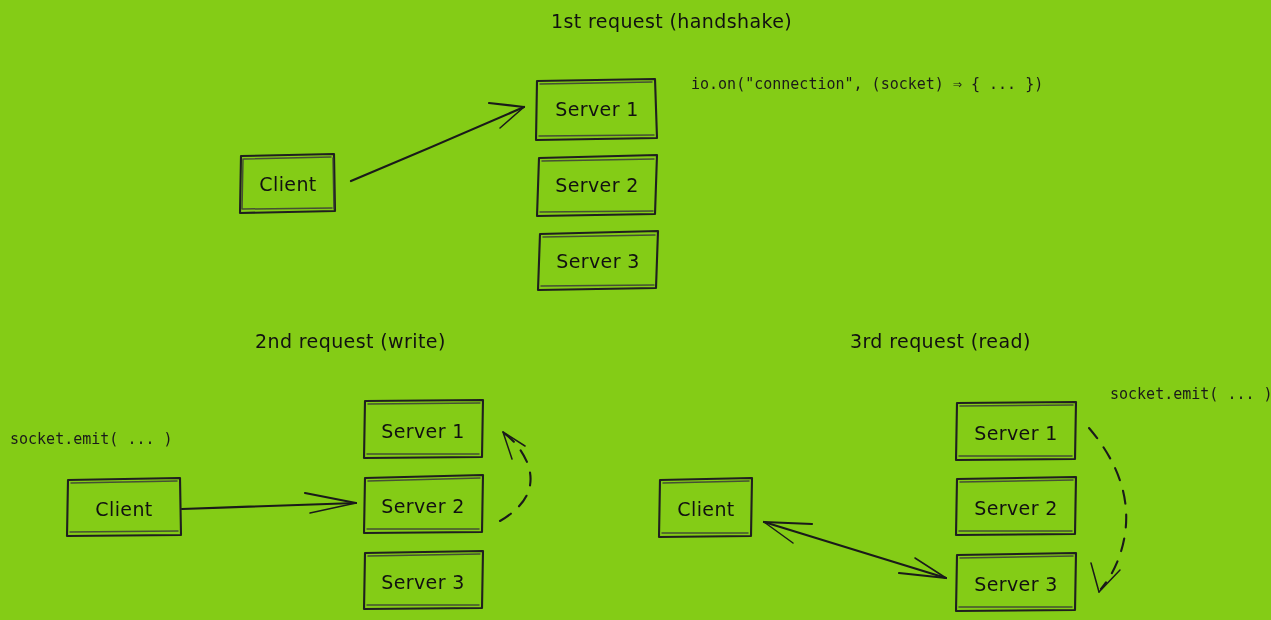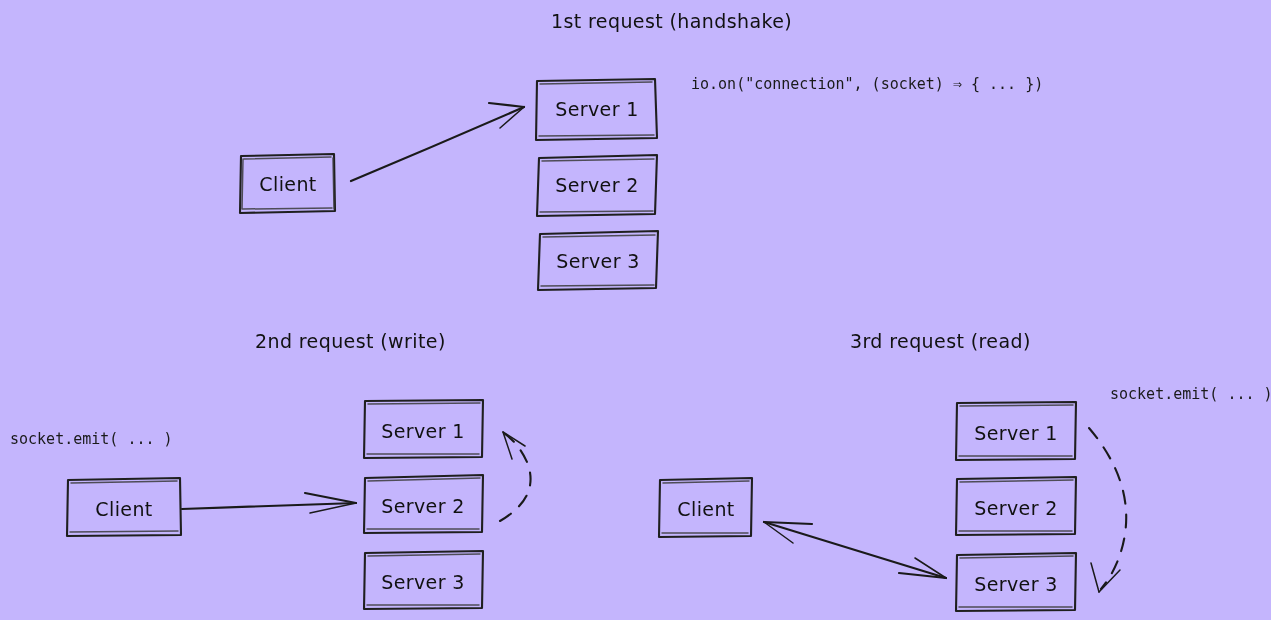--- a/index.html
+++ b/index.html
@@ -1,16 +1,16 @@
 <!DOCTYPE html>
 <html><head>
 <meta charset="utf-8">
 <style>
   html,body{margin:0;padding:0;background:#ffffff;}
-  #stage{position:relative;width:1271px;height:620px;background:#c4b5fd;overflow:hidden;
+  #stage{position:relative;width:1271px;height:620px;background:#84cc16;overflow:hidden;
          font-family:"DejaVu Sans",sans-serif;}
   svg.layer{position:absolute;left:0;top:0;width:1271px;height:620px;overflow:visible;}
   .hand{font-family:"DejaVu Sans",sans-serif;font-weight:400;letter-spacing:.4px;}
   .mono{font-family:"DejaVu Sans Mono","Liberation Mono",monospace;}
   .sect-title{font-size:19px;fill:#111111;}
   .box-label{font-size:19px;fill:#111111;}
   .code{font-size:15px;fill:#1a1a1a;}
   .boxline{fill:none;stroke:#1f1f1f;stroke-width:2.1;stroke-linecap:round;stroke-linejoin:round;}
   .boxline2{fill:none;stroke:#3a3a3a;stroke-width:1.5;stroke-linecap:round;stroke-linejoin:round;opacity:.85;}
   .arrowline{fill:none;stroke:#1a1a1a;stroke-width:2.2;stroke-linecap:round;stroke-linejoin:round;}

